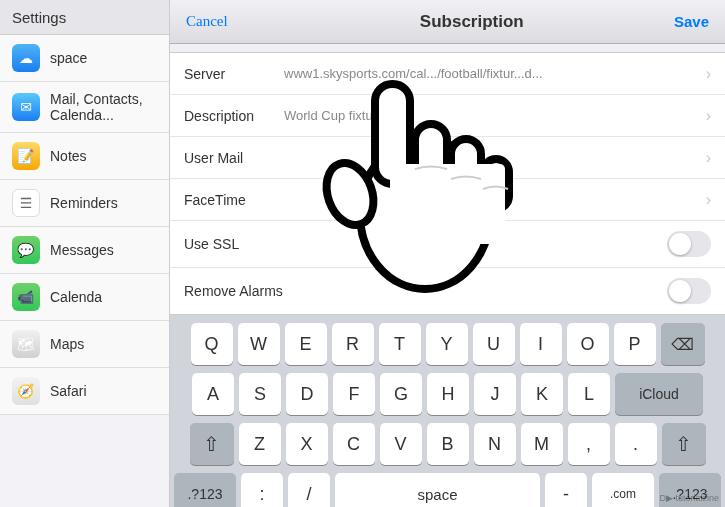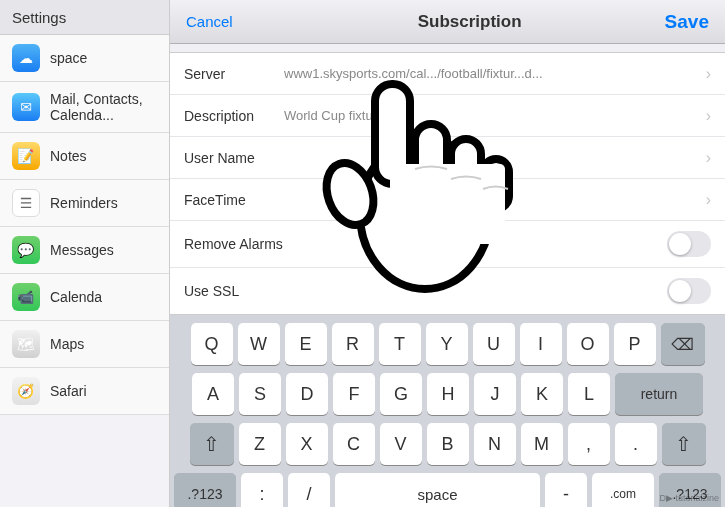--- a/index.html
+++ b/index.html
@@ -80,30 +80,31 @@
       display: flex;
       align-items: center;
       justify-content: space-between;
       padding: 0 16px;
       flex-shrink: 0;
     }
     .nav-cancel {
       color: #007aff;
       font-size: 15px;
       cursor: pointer;
+      font-family: Liberation Serif, serif;
     }
     .nav-title {
       font-size: 17px;
       font-weight: 600;
       color: #333;
       margin-left: 42px;
     }
     .nav-save {
       color: #007aff;
-      font-size: 19px;
+      font-size: 15px;
       font-weight: 600;
       cursor: pointer;
     }
 
     
     .form-area {
       flex: 1;
       background: #3b82f6;
       padding: 0;
       overflow: hidden;
@@ -286,38 +287,38 @@
           <span class="form-arrow">›</span>
         </div>
 
         <div class="form-row">
           <span class="form-label">Description</span>
           <span class="form-value">World Cup fixtures</span>
           <span class="form-arrow">›</span>
         </div>
 
         <div class="form-row">
-          <span class="form-label">User Name</span>
+          <span class="form-label">User Mail</span>
           <span class="form-value"></span>
           <span class="form-arrow">›</span>
         </div>
 
         <div class="form-row">
           <span class="form-label">FaceTime</span>
           <span class="form-value"></span>
           <span class="form-arrow">›</span>
         </div>
 
         <div class="form-row">
+          <span class="form-label">Use SSL</span>
+          <div class="form-toggle"></div>
+        </div>
+
+        <div class="form-row">
           <span class="form-label">Remove Alarms</span>
-          <div class="form-toggle"></div>
-        </div>
-
-        <div class="form-row">
-          <span class="form-label">Use SSL</span>
           <div class="form-toggle"></div>
         </div>
       </div>
     </div>
 
     <div style="position:absolute; top:-30px; left:60px; width:350px; height:320px; pointer-events:none; z-index:10;">
       <svg viewBox="0 0 350 320" width="350" height="320" xmlns="http://www.w3.org/2000/svg">
 
         <g transform="translate(175, 160)">
 
@@ -361,21 +362,21 @@
       <div class="key-row">
         <div class="key key-normal">A</div>
         <div class="key key-normal">S</div>
         <div class="key key-normal">D</div>
         <div class="key key-normal">F</div>
         <div class="key key-normal">G</div>
         <div class="key key-normal">H</div>
         <div class="key key-normal">J</div>
         <div class="key key-normal">K</div>
         <div class="key key-normal">L</div>
-        <div class="key key-return key-action">return</div>
+        <div class="key key-return key-action">iCloud</div>
       </div>
 
       <div class="key-row">
         <div class="key key-shift key-action">⇧</div>
         <div class="key key-normal">Z</div>
         <div class="key key-normal">X</div>
         <div class="key key-normal">C</div>
         <div class="key key-normal">V</div>
         <div class="key key-normal">B</div>
         <div class="key key-normal">N</div>

